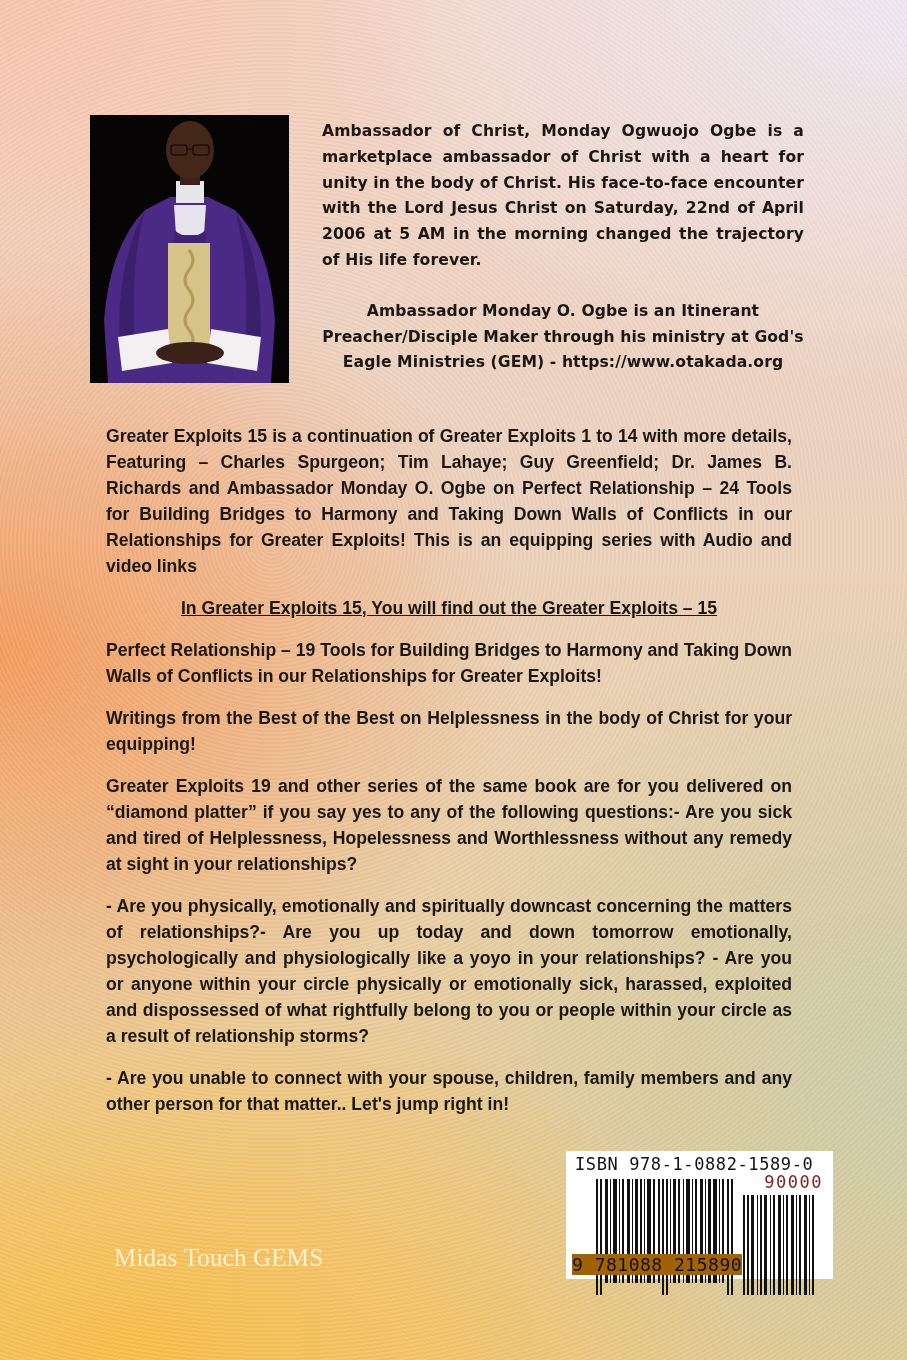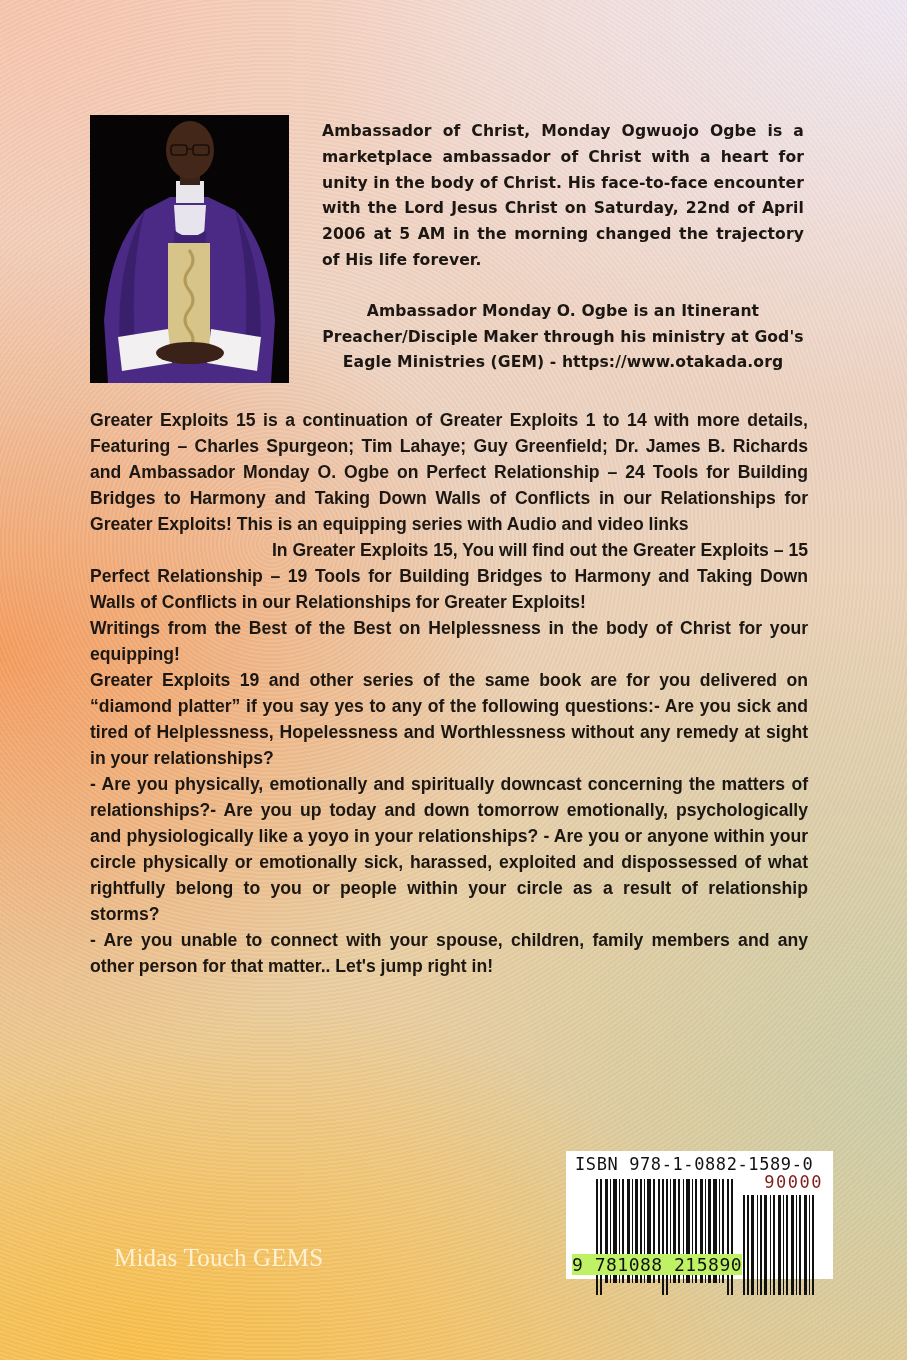--- a/index.html
+++ b/index.html
@@ -48,22 +48,22 @@
     .desc {
       position: absolute;
       left: 90px; top: 407px;
       width: 718px;
       font-family: "Liberation Sans", sans-serif;
       font-size: 17.6px;
       font-weight: bold;
       line-height: 26px;
       transform-origin: 0 0;
     }
-    .desc p { margin: 0; text-align: justify; }
-    .desc p.left { text-align: right; }
+    .desc p { margin: 16px; text-align: justify; }
+    .desc p.left { text-align: center; text-decoration: underline; }
     .barcode-box {
       position: absolute;
       left: 566px; top: 1151px;
       width: 267px; height: 128px;
       background: #ffffff;
     }
     .isbn-text {
       position: absolute;
       left: 9px; top: 3px;
       font-family: "DejaVu Sans Mono", monospace;
@@ -79,21 +79,21 @@
       letter-spacing: 1.5px;
       color: #7f1d1d;
     }
     .ean-digits {
       position: absolute;
       left: 6px; bottom: 4px;
       font-family: "DejaVu Sans Mono", monospace;
       font-size: 18px;
       letter-spacing: 0.5px;
       color: #111;
-      background: #bef264;
+      background: #a16207;
     }
     .bars-main {
       position: absolute; left: 30px; top: 28px;
     }
     .bars-addon {
       position: absolute; left: 177px; top: 44px;
     }
     .publisher {
       position: absolute;
       left: 114px; top: 1244px;

